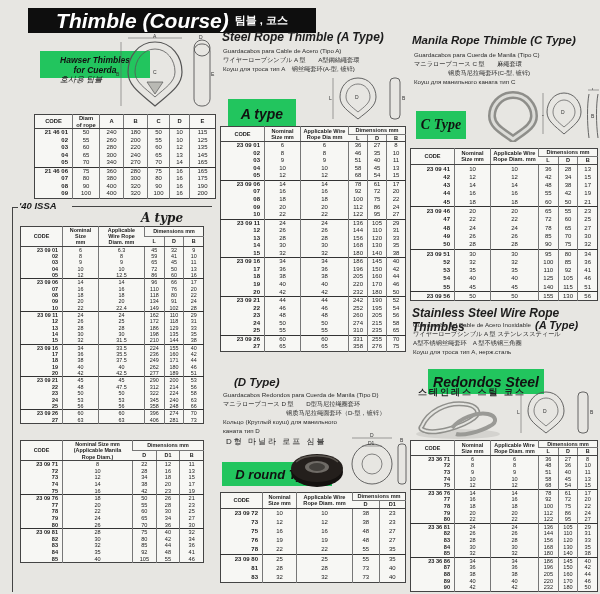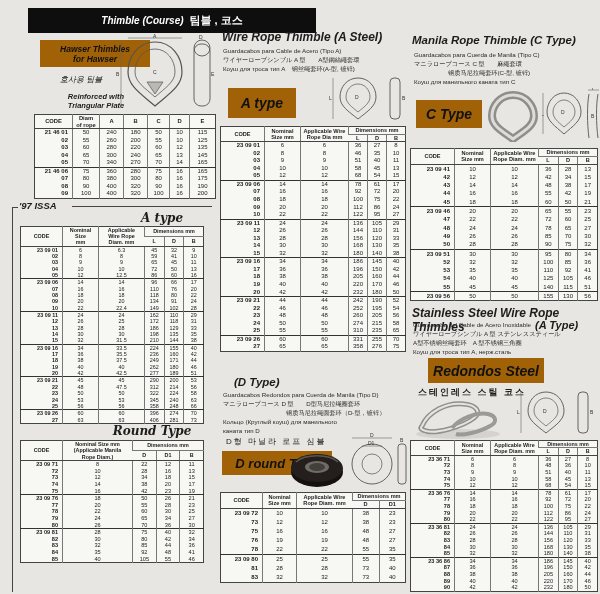--- a/index.html
+++ b/index.html
@@ -2,24 +2,24 @@
 <html><head>
 <meta charset="utf-8">
 <style>
   * { margin:0; padding:0; box-sizing:border-box; }
   body { width:600px; height:594px; font-family:"Liberation Sans", sans-serif; background:#e7e6e2; position:relative; overflow:hidden; color:#1c1c1c; }
   #page { position:absolute; inset:0; }
   .abs { position:absolute; }
 
   
   .banner { background:#0e0e0e; color:#fff; display:flex; align-items:center; justify-content:center; font-weight:bold; font-style:italic; }
-  .banner .big { font-size:10px; }
+  .banner .big { font-size:21px; }
   .banner .kr { font-size:11px; margin-left:6px; font-style:normal; font-weight:bold; }
 
-  .green { background:#a16207; display:flex; align-items:center; justify-content:center; font-weight:bold; font-style:italic; text-align:right; color:#111; }
+  .green { background:#22c55e; display:flex; align-items:center; justify-content:center; font-weight:bold; font-style:italic; text-align:right; color:#111;margin-top:11px; }
 
   .title { font-weight:bold; font-style:italic; font-size:11.5px; letter-spacing:0; }
   .sub { font-size:6.2px; color:#2a2a2a; white-space:nowrap; }
   .script { font-family:"DejaVu Serif", serif; font-style:italic; font-weight:bold; font-size:12px; }
   .small-italic { font-style:italic; font-size:8px; }
   .note { font-style:italic; font-weight:bold; font-size:7.5px; text-align:center; line-height:9px; }
 
   
   .vline { position:absolute; width:1px; background:#444; }
   .hline { position:absolute; height:1px; background:#444; }
@@ -63,27 +63,23 @@
 
 <div id="page">
 
   <div class="abs banner" style="left:28px; top:8px; width:288px; height:25px;">
     <span class="big">Thimble (Course)</span>
     <span class="kr">팀블 , 코스</span>
   </div>
 
   <div class="abs green" style="left:40px; top:40px; width:110px; height:27px; font-size:8.5px; line-height:10px; flex-direction:column;">
     <span>Hawser Thimbles</span>
-    <span>for Hawser</span>
+    <span>for Cuerda</span>
   </div>
   <div class="abs small-italic" style="left:60px; top:74px;">호사용 팀블</div>
-  <div class="abs note" style="left:44px; top:92px; width:104px;">
-    <span>Reinforced with</span><br>
-    <span>Triangular Plate</span>
-  </div>
 
   <svg class="abs" style="left:115px; top:34px;" width="102" height="78" viewBox="0 0 102 78">
     <path d="M40,8 C23,8 13,23 13,38 C13,52 26,60 40,72 C54,60 67,52 67,38 C67,23 57,8 40,8 Z" fill="none" stroke="#555" stroke-width="1.2"></path>
     <path d="M40,15 C28,15 20,26 20,38 C20,48 30,54 40,63 C50,54 60,48 60,38 C60,26 52,15 40,15 Z" fill="none" stroke="#555" stroke-width="0.8"></path>
     <path d="M32,48 L48,48 L40,60 Z" fill="#b9b9b4" stroke="#555" stroke-width="0.7"></path>
     <line x1="13" y1="4" x2="67" y2="4" stroke="#666" stroke-width="0.6"></line>
     <line x1="6" y1="8" x2="6" y2="72" stroke="#666" stroke-width="0.6"></line>
     <circle cx="87" cy="14" r="8" fill="none" stroke="#555" stroke-width="0.9"></circle>
     <rect x="79" y="10" width="16" height="62" rx="7" fill="none" stroke="#555" stroke-width="0.9"></rect>
     <text x="38" y="3.5">A</text>
@@ -189,21 +185,21 @@
             <td>100</td>
             <td>16</td>
             <td>200</td>
           </tr>
         </tbody>
       </table>
     </div>
 
   <div class="vline" style="left:12px; top:207px; height:385px;"></div>
   <div class="hline" style="left:12px; top:207px; width:6px;"></div>
-  <div class="abs" style="left:19px; top:200px; font-weight:bold; font-style:italic; font-size:9.5px;">'97 ISSA</div>
+  <div class="abs" style="left:19px; top:200px; font-weight:bold; font-style:italic; font-size:9.5px;">'40 ISSA</div>
   <div class="hline" style="left:72px; top:206px; width:140px;"></div>
   <div class="abs script" style="left:120px; top:211px; width:84px; text-align:center;">A type</div>
 
   <div class="abs tblwrap t-issa" style="left:20px; top:226px; width:184px;">
       <table>
         <thead>
           <tr>
             <th rowspan="2">CODE</th>
             <th rowspan="2">Nominal<br>Size<br>mm</th>
             <th rowspan="2">Applicable<br>Wire Rope<br>Diam. mm</th>
@@ -439,21 +435,20 @@
             <td>63</td>
             <td>63</td>
             <td>406</td>
             <td>281</td>
             <td>73</td>
           </tr>
         </tbody>
       </table>
     </div>
 
-  <div class="abs script" style="left:100px; top:424px; width:104px; text-align:center;">Round Type</div>
   <div class="abs tblwrap t-round" style="left:20px; top:440px; width:184px;">
       <table>
         <thead>
           <tr>
             <th rowspan="2">CODE</th>
             <th rowspan="2">Nominal Size mm<br>(Applicable Manila<br>Rope Diam.)</th>
             <th colspan="3">Dimensions mm</th>
           </tr>
           <tr>
             <th>D</th>
@@ -568,21 +563,21 @@
             <td>85</td>
             <td>40</td>
             <td>105</td>
             <td>55</td>
             <td>46</td>
           </tr>
         </tbody>
       </table>
     </div>
 
-  <div class="abs title" style="left:222px; top:30px; font-size:12px;">Wire Rope Thimble (A Steel)</div>
+  <div class="abs title" style="left:222px; top:30px; font-size:12px;">Steel Rope Thimble (A Type)</div>
   <div class="abs sub" style="left:223px; top:47px;">Guardacabos para Cable de Acero (Tipo A)</div>
   <div class="abs sub" style="left:223px; top:56px;">ワイヤーロープシンブル A 型　　A型鋼絲繩套環</div>
   <div class="abs sub" style="left:223px; top:65px;">Коуш для троса тип А　钢丝绳套环(A-型, 镀锌)</div>
 
   <div class="abs green" style="left:228px; top:88px; width:68px; height:30px; font-size:14px;">A type</div>
 
   <svg class="abs" style="left:328px; top:74px;" width="80" height="50" viewBox="0 0 80 50">
     <path d="M30,4 C19,4 12,13 12,23 C12,32 20,37 30,45 C40,37 48,32 48,23 C48,13 41,4 30,4 Z" fill="none" stroke="#555" stroke-width="0.9"></path>
     <path d="M30,10 C23,10 18,16 18,23 C18,29 24,33 30,38 C36,33 42,29 42,23 C42,16 37,10 30,10 Z" fill="none" stroke="#555" stroke-width="0.7"></path>
     <line x1="5" y1="4" x2="5" y2="45" stroke="#666" stroke-width="0.6"></line>
@@ -942,21 +937,21 @@
         </tbody>
       </table>
     </div>
 
   <div class="abs title" style="left:412px; top:34px;">Manila Rope Thimble (C Type)</div>
   <div class="abs sub" style="left:414px; top:51px;">Guardacabos para Cuerda de Manila (Tipo C)</div>
   <div class="abs sub" style="left:414px; top:60px;">マニラロープコース C 型　　麻繩套環</div>
   <div class="abs sub" style="left:448px; top:69px;">钢质马尼拉绳套环(C-型, 镀锌)</div>
   <div class="abs sub" style="left:414px; top:78px;">Коуш для манильного каната тип C</div>
 
-  <div class="abs green" style="left:416px; top:100px; width:66px; height:28px; font-size:14px;">C Type</div>
+  <div class="abs green" style="left:416px; top:100px; width:50px; height:28px; font-size:14px;font-family:Liberation Serif, serif;">C Type</div>
 
   <svg class="abs" style="left:486px; top:90px;" width="54" height="52" viewBox="0 0 54 52">
     <path d="M27,5 C14,5 6,16 6,26 C6,36 16,41 27,49 C38,41 48,36 48,26 C48,16 40,5 27,5 Z" fill="none" stroke="#8e8e8a" stroke-width="8" stroke-linejoin="round"></path>
     <path d="M27,5 C14,5 6,16 6,26 C6,36 16,41 27,49 C38,41 48,36 48,26 C48,16 40,5 27,5 Z" fill="none" stroke="#dcdcd8" stroke-width="3" stroke-linejoin="round"></path>
   </svg>
   <svg class="abs" style="left:542px; top:88px;" width="58" height="56" viewBox="0 0 58 56">
     <path d="M22,5 C12,5 5,14 5,24 C5,33 13,38 22,46 C31,38 39,33 39,24 C39,14 32,5 22,5 Z" fill="none" stroke="#555" stroke-width="0.9"></path>
     <path d="M22,12 C16,12 11,18 11,24 C11,30 16,34 22,39 C28,34 33,30 33,24 C33,18 28,12 22,12 Z" fill="none" stroke="#555" stroke-width="0.7"></path>
     <line x1="1" y1="5" x2="1" y2="46" stroke="#666" stroke-width="0.6"></line>
     <path d="M47,6 C45,16 45,36 47,50 M56,6 C54,16 54,36 56,50" fill="none" stroke="#555" stroke-width="0.9"></path>

